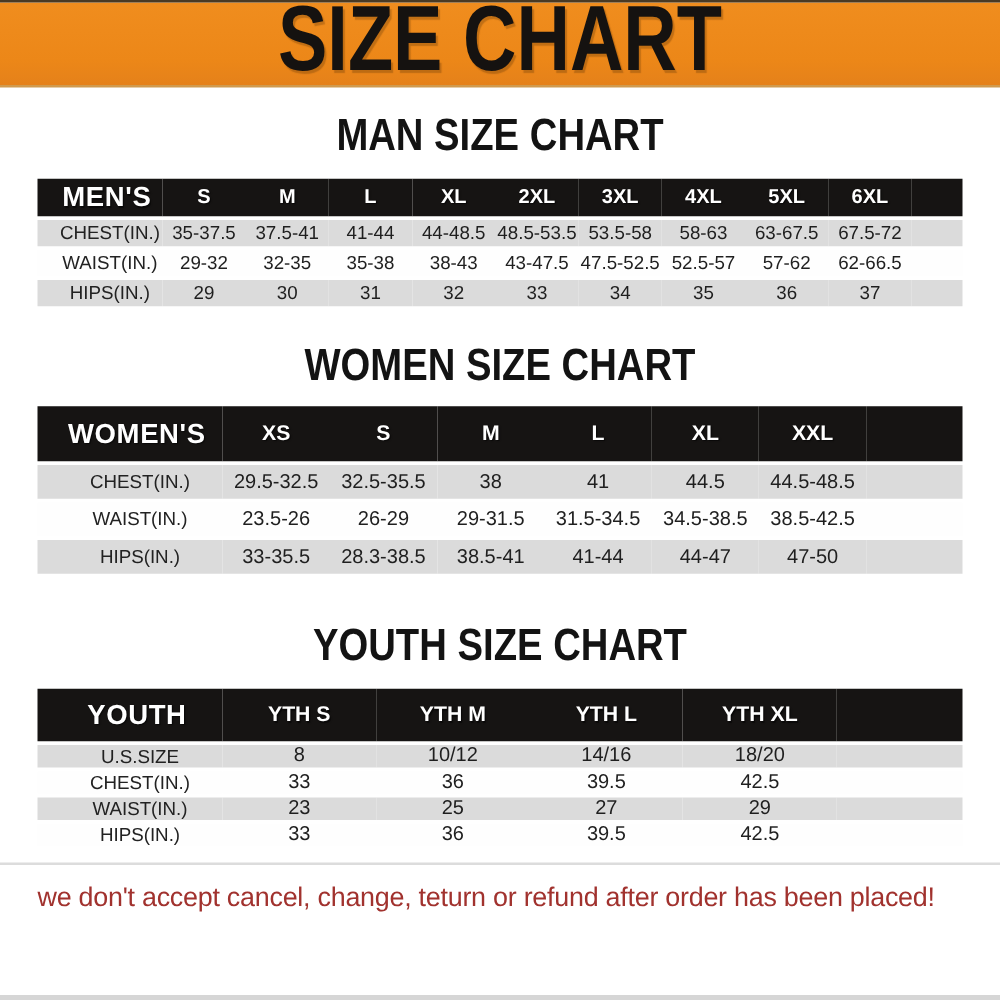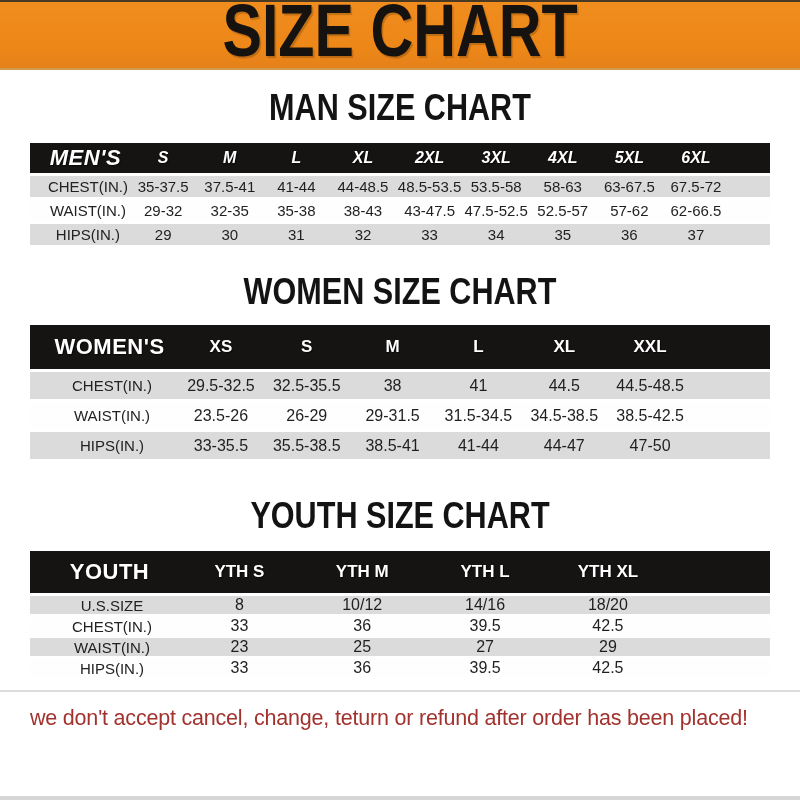--- a/index.html
+++ b/index.html
@@ -52,21 +52,21 @@
     background:#161413; color:#ffffff;
     font-weight:bold; text-align:center;
     text-shadow:1px 1px 1px rgba(0,0,0,0.6);
     overflow:hidden; white-space:nowrap;
   }
   th.corner {
     text-align:left; padding-left:12px;
     font-size:22px; letter-spacing:0.5px;
   }
   th.colhead { font-size:16px; }
-  .sec0 tr.head th { height:28px;font-style:italic; }
+  .sec0 tr.head th { height:28px; }
   .sec1 tr.head th { height:42px;text-align:center; }
   .sec2 tr.head th { height:40px; }
   .sec1 th.colhead, .sec2 th.colhead { font-size:17px; font-weight:600; }
 
   td {
     text-align:center; color:#1f1f1f;
     overflow:hidden; white-space:nowrap;
     padding:0;
   }
   .sec0 td { height:21px; font-size:15px; }
@@ -219,21 +219,21 @@
             <td class="val">26-29</td>
             <td class="val">29-31.5</td>
             <td class="val">31.5-34.5</td>
             <td class="val">34.5-38.5</td>
             <td class="val">38.5-42.5</td>
             <td class="val spacer"></td>
           </tr>
           <tr class="shade">
             <td class="rowlabel">HIPS(IN.)</td>
             <td class="val">33-35.5</td>
-            <td class="val">35.5-38.5</td>
+            <td class="val">28.3-38.5</td>
             <td class="val">38.5-41</td>
             <td class="val">41-44</td>
             <td class="val">44-47</td>
             <td class="val">47-50</td>
             <td class="val spacer"></td>
           </tr>
         </tbody>
       </table>
     </section>
     <section class="chart-section sec2">

